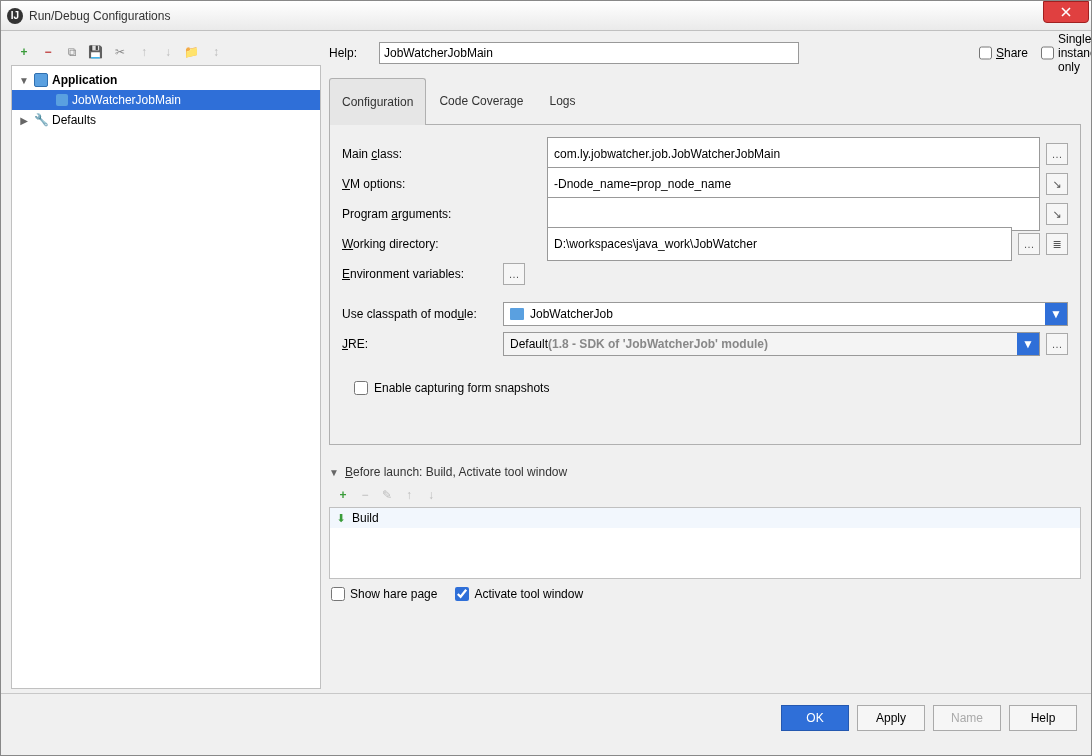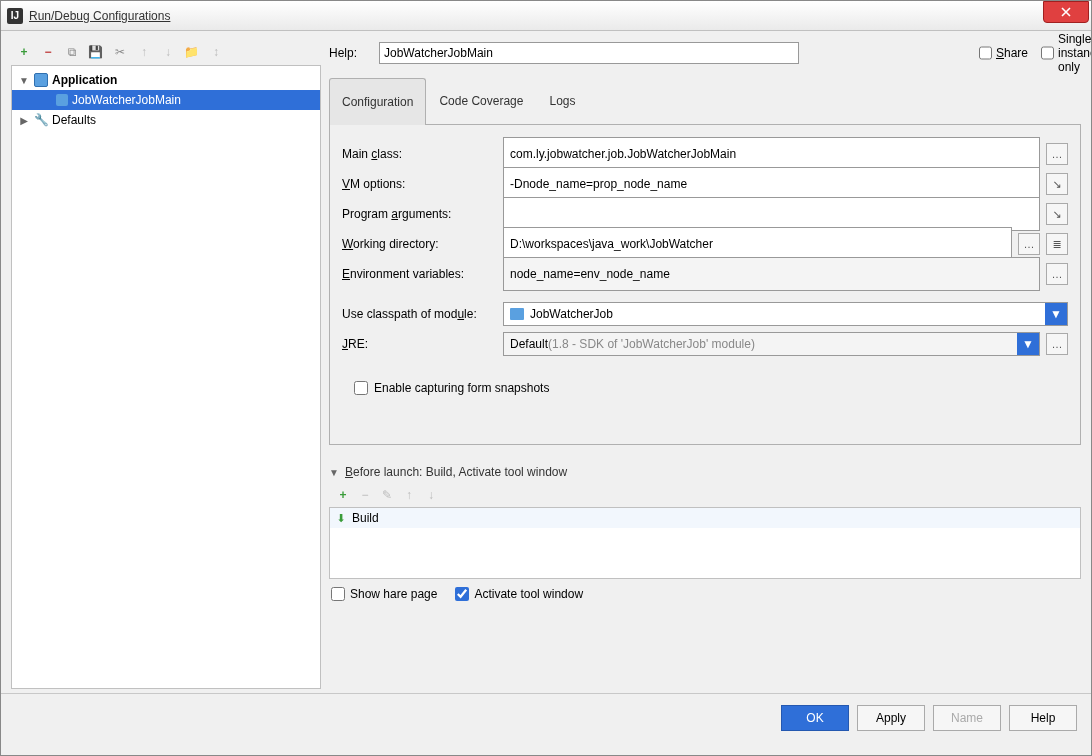--- a/index.html
+++ b/index.html
@@ -1,20 +1,20 @@
 <!DOCTYPE html>
 <html><head>
 <meta charset="utf-8">
 <style>
 * { box-sizing: border-box; margin: 0; padding: 0; font-family: "Segoe UI", Tahoma, sans-serif; font-size: 12px; }
 body { background: #f0f0f0; width: 1092px; height: 756px; overflow: hidden; border: 1px solid #888; }
 
 .titlebar { height: 30px; background: linear-gradient(#fff, #eaeaea); border-bottom: 1px solid #c0c0c0; display: flex; align-items: center; padding-left: 6px; }
-.titlebar .icon { width: 16px; height: 16px; background: #333; color: #fff; display: flex; align-items: center; justify-content: center; font-weight: bold; font-size: 10px; border-radius: 2px; margin-right: 6px; }
-.titlebar .title { flex: 1; color: #333; text-decoration: underline; }
+.titlebar .icon { width: 16px; height: 16px; background: #333; color: #fff; display: flex; align-items: center; justify-content: center; font-weight: bold; font-size: 10px; border-radius: 8px; margin-right: 6px; }
+.titlebar .title { flex: 1; color: #333; }
 .titlebar .close { width: 46px; height: 22px; background: #e04040; border: 1px solid #a02020; border-radius: 0 0 4px 4px; margin-right: 2px; margin-top: -8px; color: #fff; display: flex; align-items: center; justify-content: center; }
 
 .body { display: flex; height: 662px; padding: 8px 10px 4px 10px; gap: 8px; }
 
 .left-col { width: 310px; display: flex; flex-direction: column; }
 .toolbar { height: 26px; display: flex; align-items: center; gap: 6px; padding: 0 4px; }
 .toolbar .tbtn { width: 18px; height: 18px; display: flex; align-items: center; justify-content: center; color: #888; cursor: pointer; }
 .toolbar .tbtn.green { color: #3a9c3a; font-weight: bold; }
 .toolbar .tbtn.red { color: #c04040; font-weight: bold; }
 .toolbar .tbtn.dim { color: #bbb; }
@@ -38,27 +38,27 @@
 .checkbox input { width: 14px; height: 14px; }
 .checkbox.second { margin-left: 12px; }
 
 .tabs { display: flex; border-bottom: 1px solid #b0b0b0; }
 .tab { padding: 16px 12px; border: 1px solid transparent; border-bottom: none; cursor: pointer; color: #333; }
 .tab.active { background: #e6e6e6; border-color: #b0b0b0; border-radius: 3px 3px 0 0; position: relative; top: 1px; }
 
 .config-panel { border: 1px solid #b0b0b0; border-top: none; background: #f0f0f0; padding: 14px 12px 12px 12px; height: 320px; }
 .form-row { display: flex; align-items: center; height: 30px; gap: 6px; }
 .form-row label { width: 155px; }
-.form-row input[type=text] { flex: 1; height: 28px; border: 1px solid #999; padding: 16px 6px; background: #fff; }
+.form-row input[type=text] { flex: 1; height: 28px; border: 1px solid #999; padding: 16px 6px; background: #fff; margin-left: 44px; }
 .form-row input.gray { background: #f4f4f4; }
 .icon-btn { width: 22px; height: 22px; border: 1px solid #aaa; background: #f6f6f6; display: flex; align-items: center; justify-content: center; color: #555; font-size: 11px; cursor: pointer; }
 .select { flex: 1; height: 24px; border: 1px solid #999; background: #fff; display: flex; align-items: center; padding: 0 6px; position: relative; }
 .select .dd { position: absolute; right: 0; top: 0; width: 22px; height: 100%; background: #2f6fd8; color: #fff; display: flex; align-items: center; justify-content: center; }
 .select.jre { background: #f4f4f4; }
-.select .gray-txt { color: #888; }
+.select .gray-txt { color: #888; font-weight: bold; }
 .folder-ico { width: 14px; height: 12px; background: #5aa0e0; border-radius: 1px; display: inline-block; margin-right: 6px; }
 
 .before-section { margin-top: 20px; }
 .before-header { display: flex; align-items: center; gap: 4px; color: #333; margin-bottom: 6px; }
 .before-header .arrow { color: #666; width: 12px; font-size: 10px; }
 .before-toolbar { display: flex; gap: 6px; padding: 2px 0 4px 6px; }
 .before-toolbar .tbtn { width: 16px; height: 16px; color: #bbb; display: flex; align-items: center; justify-content: center; }
 .before-toolbar .tbtn.green { color: #3a9c3a; font-weight: bold; }
 .before-list { height: 72px; background: #fff; border: 1px solid #c0c0c0; }
 .before-item { height: 20px; display: flex; align-items: center; padding-left: 4px; gap: 4px; background: #f2f7fd; }
@@ -156,21 +156,20 @@
         <div class="icon-btn">↘</div>
       </div>
       <div class="form-row">
         <label><u>W</u>orking directory:</label>
         <input type="text" style="flex: 1 1 0%;" value="D:\workspaces\java_work\JobWatcher">
         <div class="icon-btn">…</div>
         <div class="icon-btn">≣</div>
       </div>
       <div class="form-row">
         <label><u>E</u>nvironment variables:</label>
-        <input type="text" class="gray" value="node_name=env_node_name" style="">
         <div class="icon-btn">…</div>
       </div>
       <div style="height:10px"></div>
       <div class="form-row">
         <label>Use classpath of mod<u>u</u>le:</label>
         <div class="select">
           <span class="folder-ico"></span>
           <span>JobWatcherJob</span>
           <span class="dd">▼</span>
         </div>

